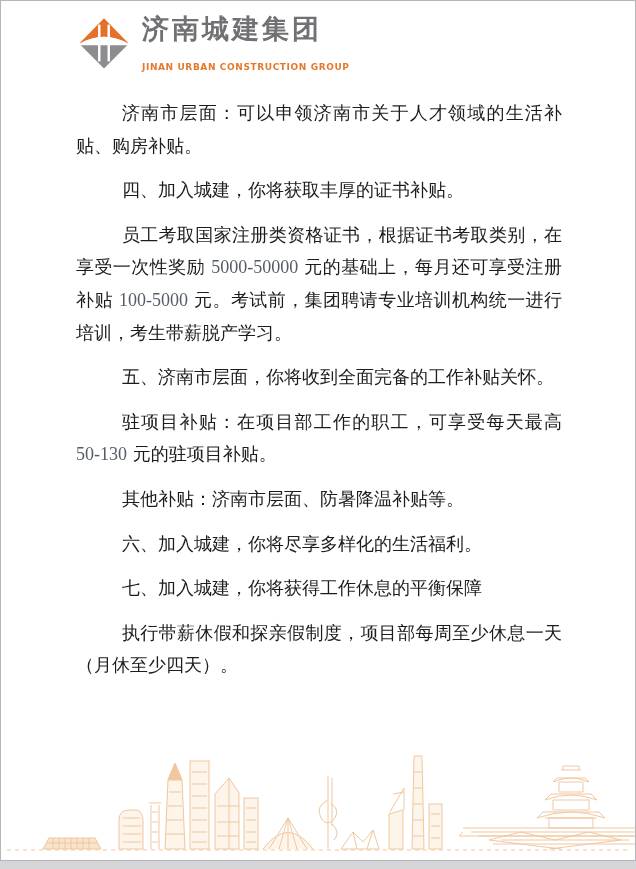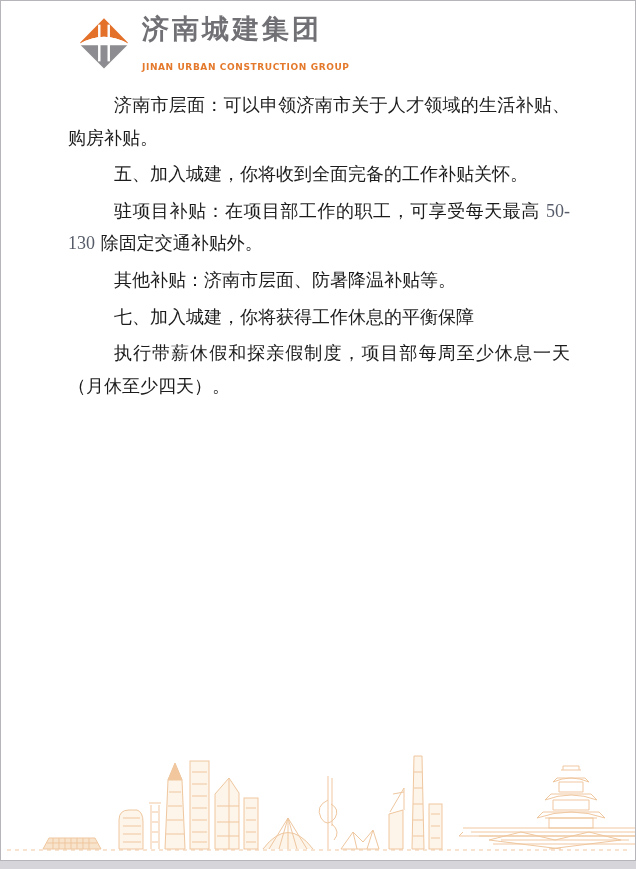--- a/index.html
+++ b/index.html
@@ -24,21 +24,21 @@
   .logo-en{
     font-size:9px;font-weight:bold;color:#e4792c;letter-spacing:0.6px;
     margin-top:18px;white-space:nowrap;text-align:right;
   }
   
   .doc-body{
     position:absolute;top:84px;left:63px;width:510px;
     font-size:18px;line-height:32.6px;color:#1c1c1c;
     text-align:justify;
   }
-  .doc-body p{margin:4px;text-indent:2.55em;}
+  .doc-body p{margin:12px;text-indent:2.55em;}
   .seg-num{
     font-family:"Liberation Serif","DejaVu Serif",serif;
     color:#555b68;
   }
   
   .skyline{position:absolute;bottom:0;left:0;width:634px;height:112px;pointer-events:none;}
 </style>
 </head>
 <body>
 
@@ -58,23 +58,26 @@
       </svg>
     </div>
     <div class="logo-text">
       <div class="logo-cn">济南城建集团</div>
       <div class="logo-en">JINAN URBAN CONSTRUCTION GROUP</div>
     </div>
   </div>
 
   <div class="doc-body">
       <p><span class="seg-cn">济南市层面：可以申领济南市关于人才领域的生活补贴、购房补贴。</span></p>
-      <p><span class="seg-cn">五、加入城建，你将收到全面完备的工作补贴关怀。</span></p>
-      <p><span class="seg-cn">驻项目补贴：在项目部工作的职工，可享受每天最高 </span><span class="seg-num">50-130</span><span class="seg-cn"> 除固定交通补贴外。</span></p>
+      <p><span class="seg-cn">四、加入城建，你将获取丰厚的证书补贴。</span></p>
+      <p><span class="seg-cn">员工考取国家注册类资格证书，根据证书考取类别，在享受一次性奖励 </span><span class="seg-num">5000-50000</span><span class="seg-cn"> 元的基础上，每月还可享受注册补贴 </span><span class="seg-num">100-5000</span><span class="seg-cn"> 元。考试前，集团聘请专业培训机构统一进行培训，考生带薪脱产学习。</span></p>
+      <p><span class="seg-cn">五、济南市层面，你将收到全面完备的工作补贴关怀。</span></p>
+      <p><span class="seg-cn">驻项目补贴：在项目部工作的职工，可享受每天最高 </span><span class="seg-num">50-130</span><span class="seg-cn"> 元的驻项目补贴。</span></p>
       <p><span class="seg-cn">其他补贴：济南市层面、防暑降温补贴等。</span></p>
+      <p><span class="seg-cn">六、加入城建，你将尽享多样化的生活福利。</span></p>
       <p><span class="seg-cn">七、加入城建，你将获得工作休息的平衡保障</span></p>
       <p><span class="seg-cn">执行带薪休假和探亲假制度，项目部每周至少休息一天（月休至少四天）。</span></p>
     </div>
 
   <svg class="skyline" viewBox="0 0 634 112" width="634" height="112" fill="none" stroke="#efc79f" stroke-width="1">
 
     <line x1="6" y1="102" x2="630" y2="102" stroke-dasharray="4 4"></line>
 
     <path d="M42,101 L48,90 L94,90 L100,101 Z" fill="#f8e3cc"></path>
     <path d="M46,95 H96 M52,90 V101 M58,90 V101 M64,90 V101 M70,90 V101 M76,90 V101 M82,90 V101 M88,90 V101"></path>

